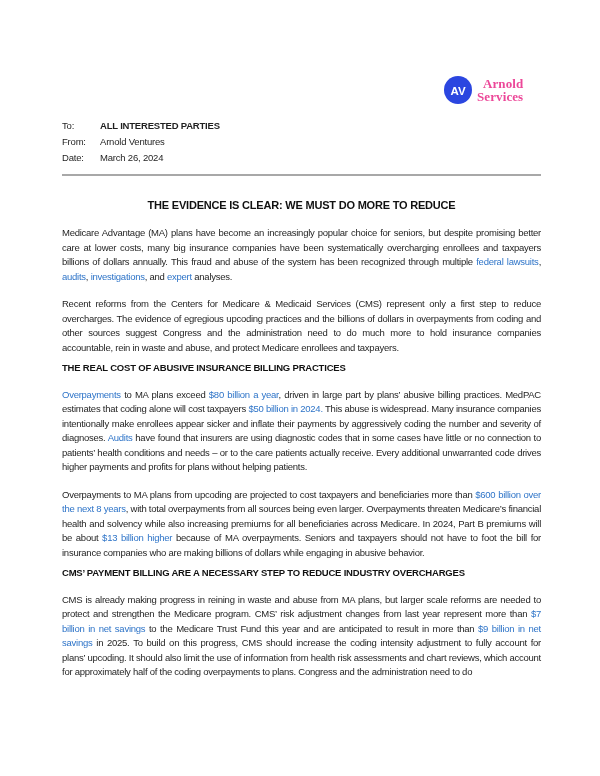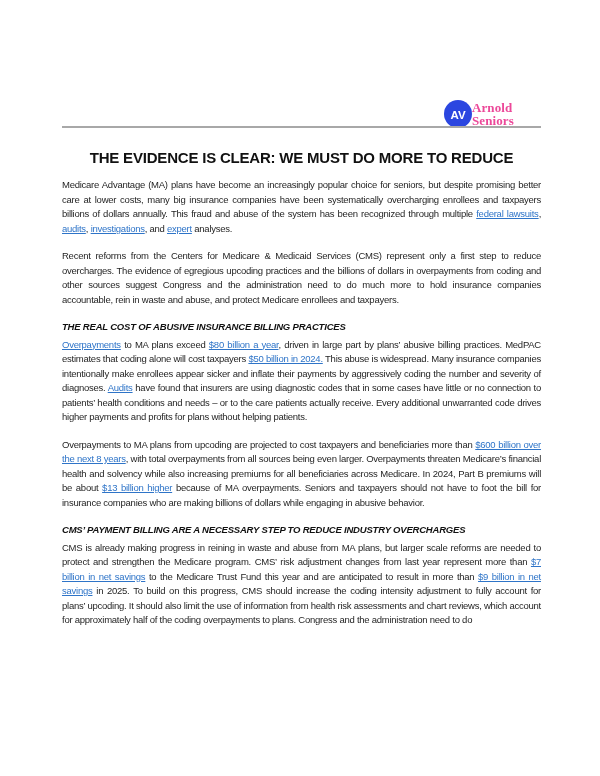--- a/index.html
+++ b/index.html
@@ -7,22 +7,22 @@
     position:relative;
     width:600px; height:776px;
     margin:0 auto;
     background:#ffffff;
     font-family:"Liberation Sans", sans-serif;
     color:#1f1f1f;
     overflow:hidden;
   }
   
   .logo {
-    position:absolute; top:100px; left:444px;
-    display:flex; align-items:center; 
+    position:absolute; top:76px; left:444px;
+    display:flex; align-items:center; gap:5px;text-align:right;
   }
   .logo-mark { width:28px; height:28px; display:block; }
   .logo-wordmark {
     font-family:"Liberation Serif", serif;
     font-weight:700; font-size:13px; line-height:13px;
     color:#ec4899; letter-spacing:0.1px;
   }
   
   .content {
     position:absolute; left:62px; top:118px; width:479px;
@@ -32,57 +32,71 @@
   .memo-value {}
   .memo-value.bold { font-weight:700; }
   .divider {
     margin:8px 0 0 0; border:none;
     height:2px; background:#a8a8a8;
   }
   
   .doc-title {
     margin-top:22px;
     text-align:center; font-weight:700;
-    font-size:15px; line-height:15px; letter-spacing:-0.2px;
+    font-size:11px; line-height:15px; letter-spacing:-0.2px;
     color:#111;
   }
   
   .block-paragraph {
     margin:13px 0 0 0;
     font-size:9.5px; line-height:14.5px; letter-spacing:-0.25px;
     text-align:justify;
   }
   .block-heading {
-    margin:13px 0 0 0;
+    margin:6px 0 0 0;
     font-size:9.5px; line-height:14.5px; letter-spacing:-0.2px;
-    font-weight:700; color:#111;font-style:italic;
+    font-weight:700; color:#111;
   }
-  .block-heading + .block-paragraph { margin-top:3px; }
+  .block-heading + .block-paragraph { margin-top:12px; }
   a.inline-link {
-    color:#2e74c8; text-decoration:underline; cursor:pointer;
+    color:#2e74c8; cursor:pointer;
   }
 </style>
 </head>
 <body>
 
 <div class="page">
 
   <div class="logo">
     <svg class="logo-mark" viewBox="0 0 28 28">
       <circle cx="14" cy="14" r="14" id="logo-circle" fill="#2b46e0"></circle>
       <text x="14" y="18.5" text-anchor="middle" font-family="Liberation Sans, sans-serif" font-weight="700" font-size="11.5" id="logo-monogram" fill="#ffffff">AV</text>
     </svg>
     <div class="logo-wordmark">
       <div>Arnold</div>
-      <div>Seniors</div>
+      <div>Services</div>
     </div>
   </div>
 
   <div class="content">
 
+    <div id="memo-header">
+        <div class="memo-row">
+          <span class="memo-label">To:</span>
+          <span class="memo-value bold">ALL INTERESTED PARTIES</span>
+        </div>
+        <div class="memo-row">
+          <span class="memo-label">From:</span>
+          <span class="memo-value">Arnold Ventures</span>
+        </div>
+        <div class="memo-row">
+          <span class="memo-label">Date:</span>
+          <span class="memo-value">March 26, 2024</span>
+        </div>
+      </div>
 
     <hr class="divider">
 
     <div class="doc-title" id="doc-title">
         <div>THE EVIDENCE IS CLEAR: WE MUST DO MORE TO REDUCE</div>
       </div>
 
     <div id="doc-body">
         <p class="block-paragraph"><span>Medicare Advantage (MA) plans have become an increasingly popular choice for seniors, but despite promising better care at lower costs, many big insurance companies have been systematically overcharging enrollees and taxpayers billions of dollars annually. This fraud and abuse of the system has been recognized through multiple </span><a class="inline-link" style="color: rgb(46, 116, 200);">federal lawsuits</a><span>, </span><a class="inline-link" style="color: rgb(46, 116, 200);">audits</a><span>, </span><a class="inline-link" style="color: rgb(46, 116, 200);">investigations</a><span>, and </span><a class="inline-link" style="color: rgb(46, 116, 200);">expert</a><span> analyses.</span></p>
         <p class="block-paragraph"><span>Recent reforms from the Centers for Medicare &amp; Medicaid Services (CMS) represent only a first step to reduce overcharges. The evidence of egregious upcoding practices and the billions of dollars in overpayments from coding and other sources suggest Congress and the administration need to do much more to hold insurance companies accountable, rein in waste and abuse, and protect Medicare enrollees and taxpayers.</span></p>

